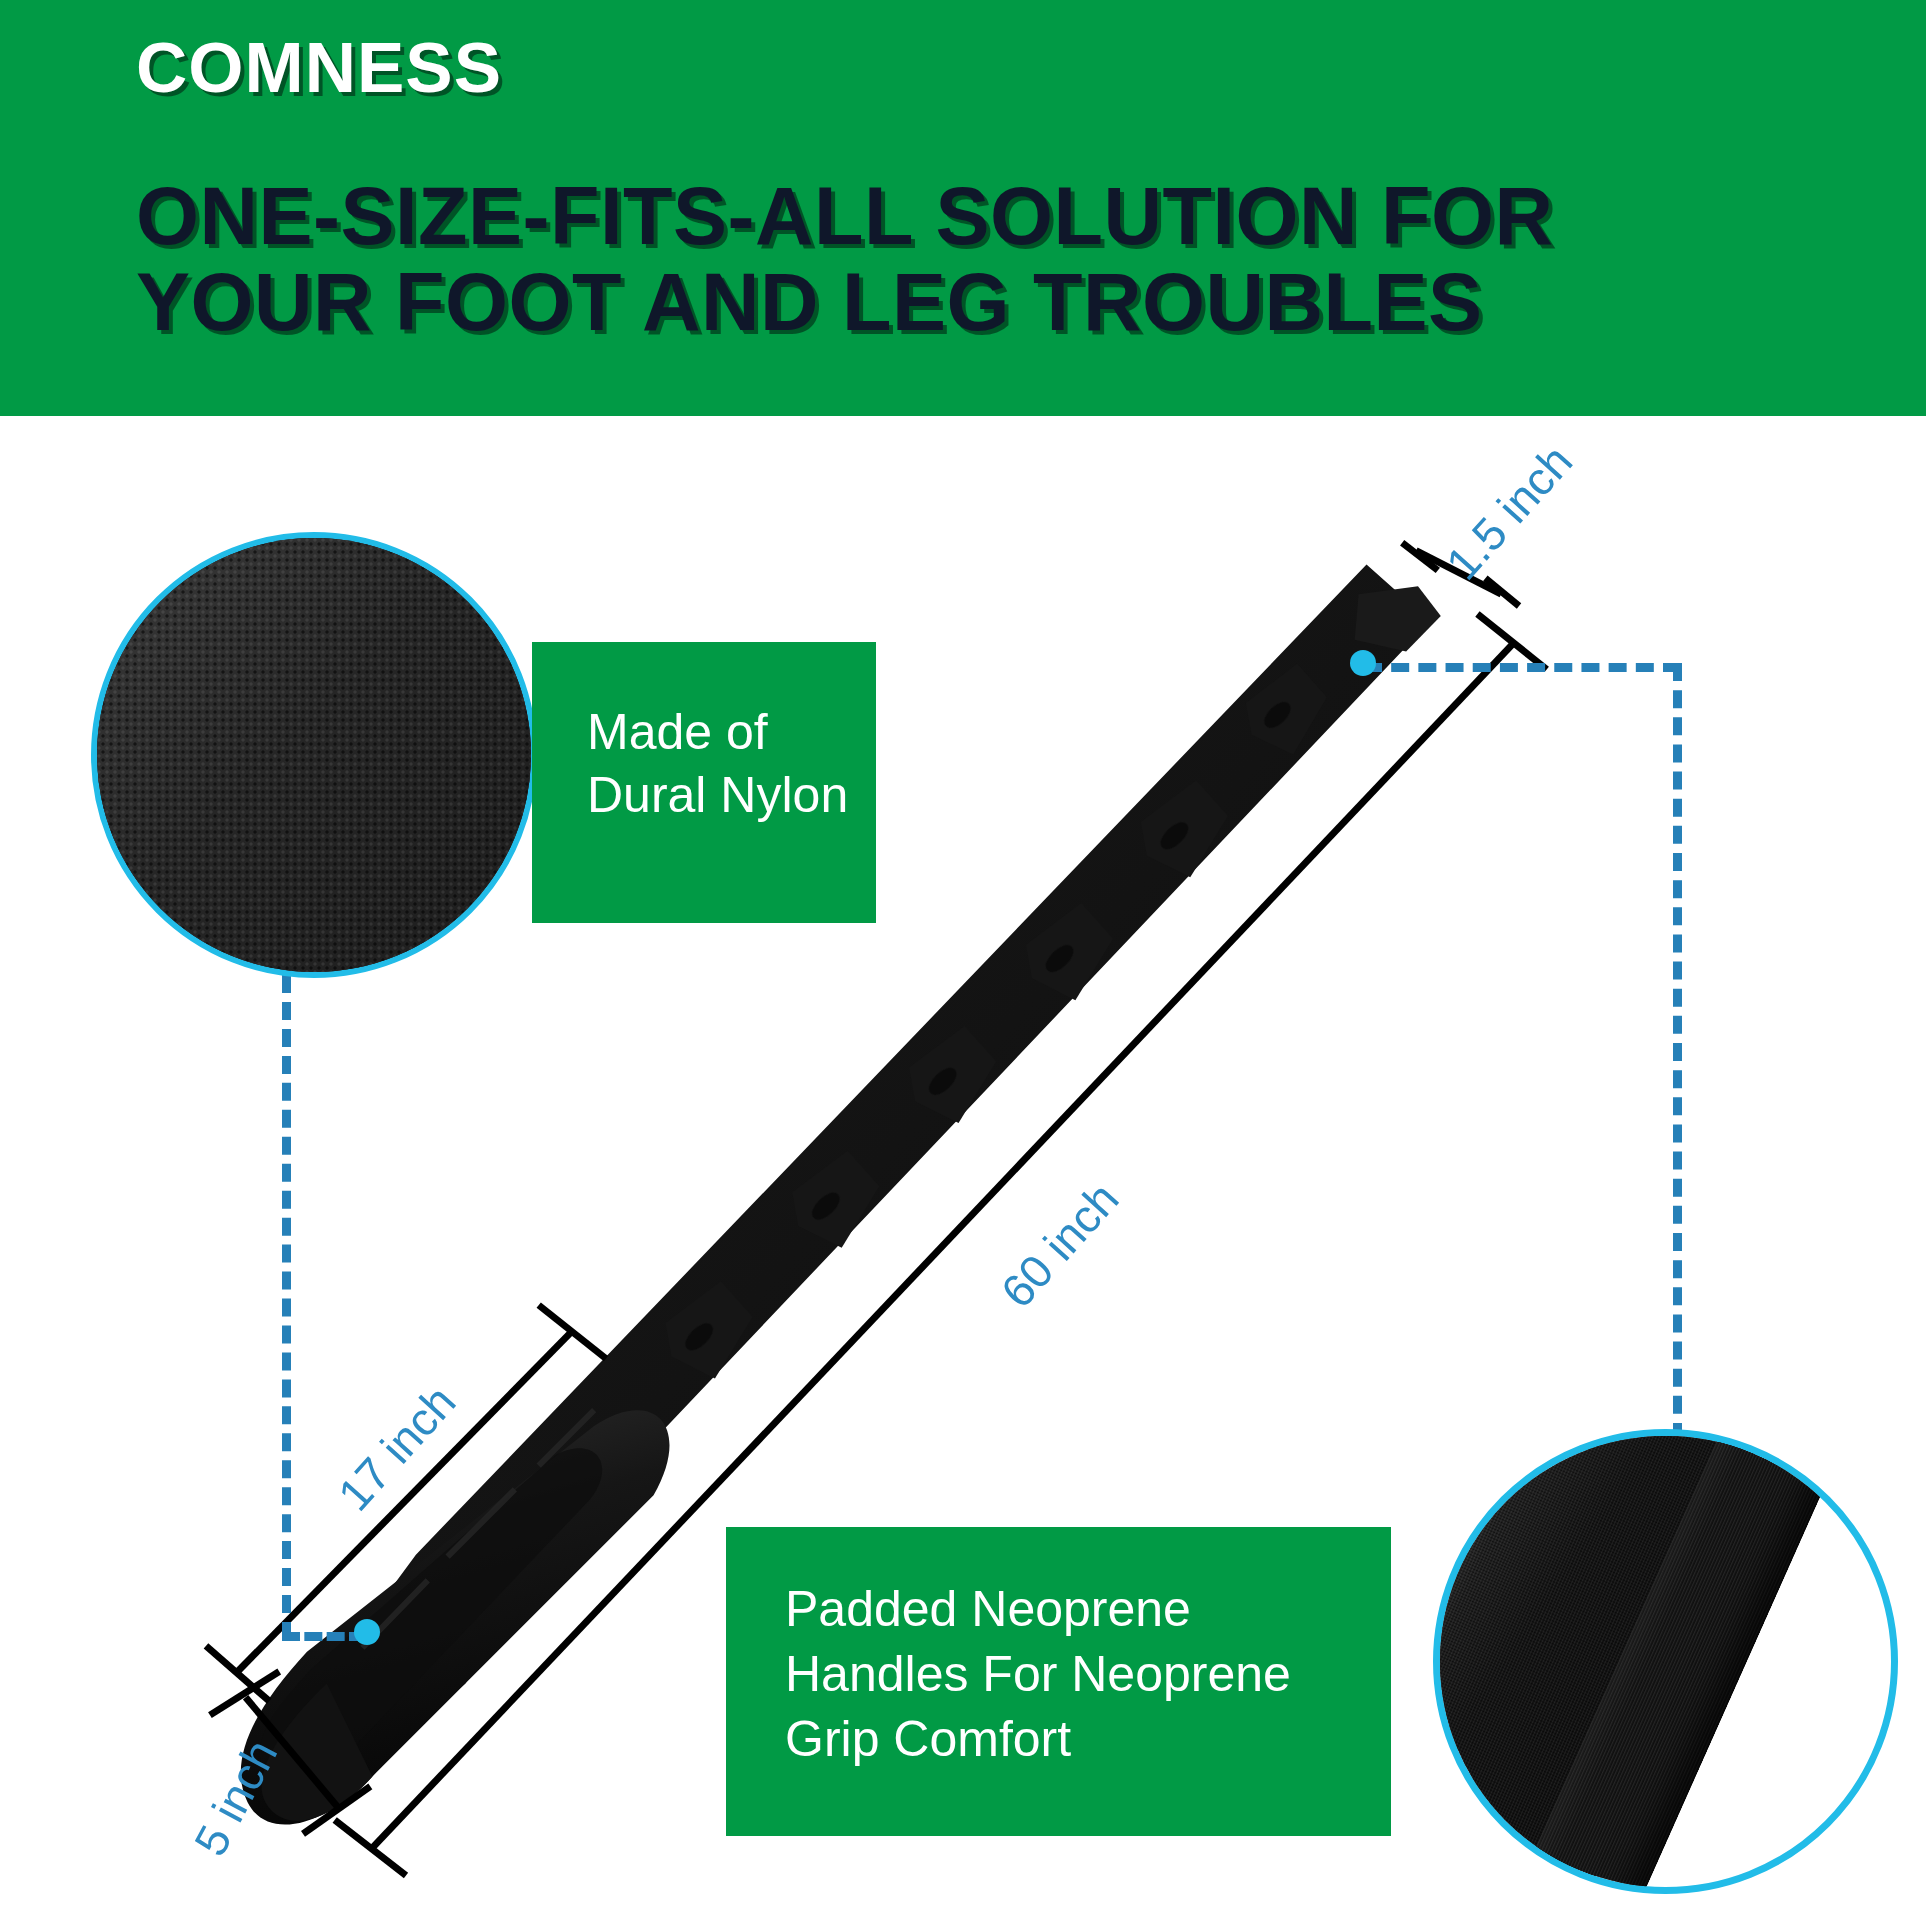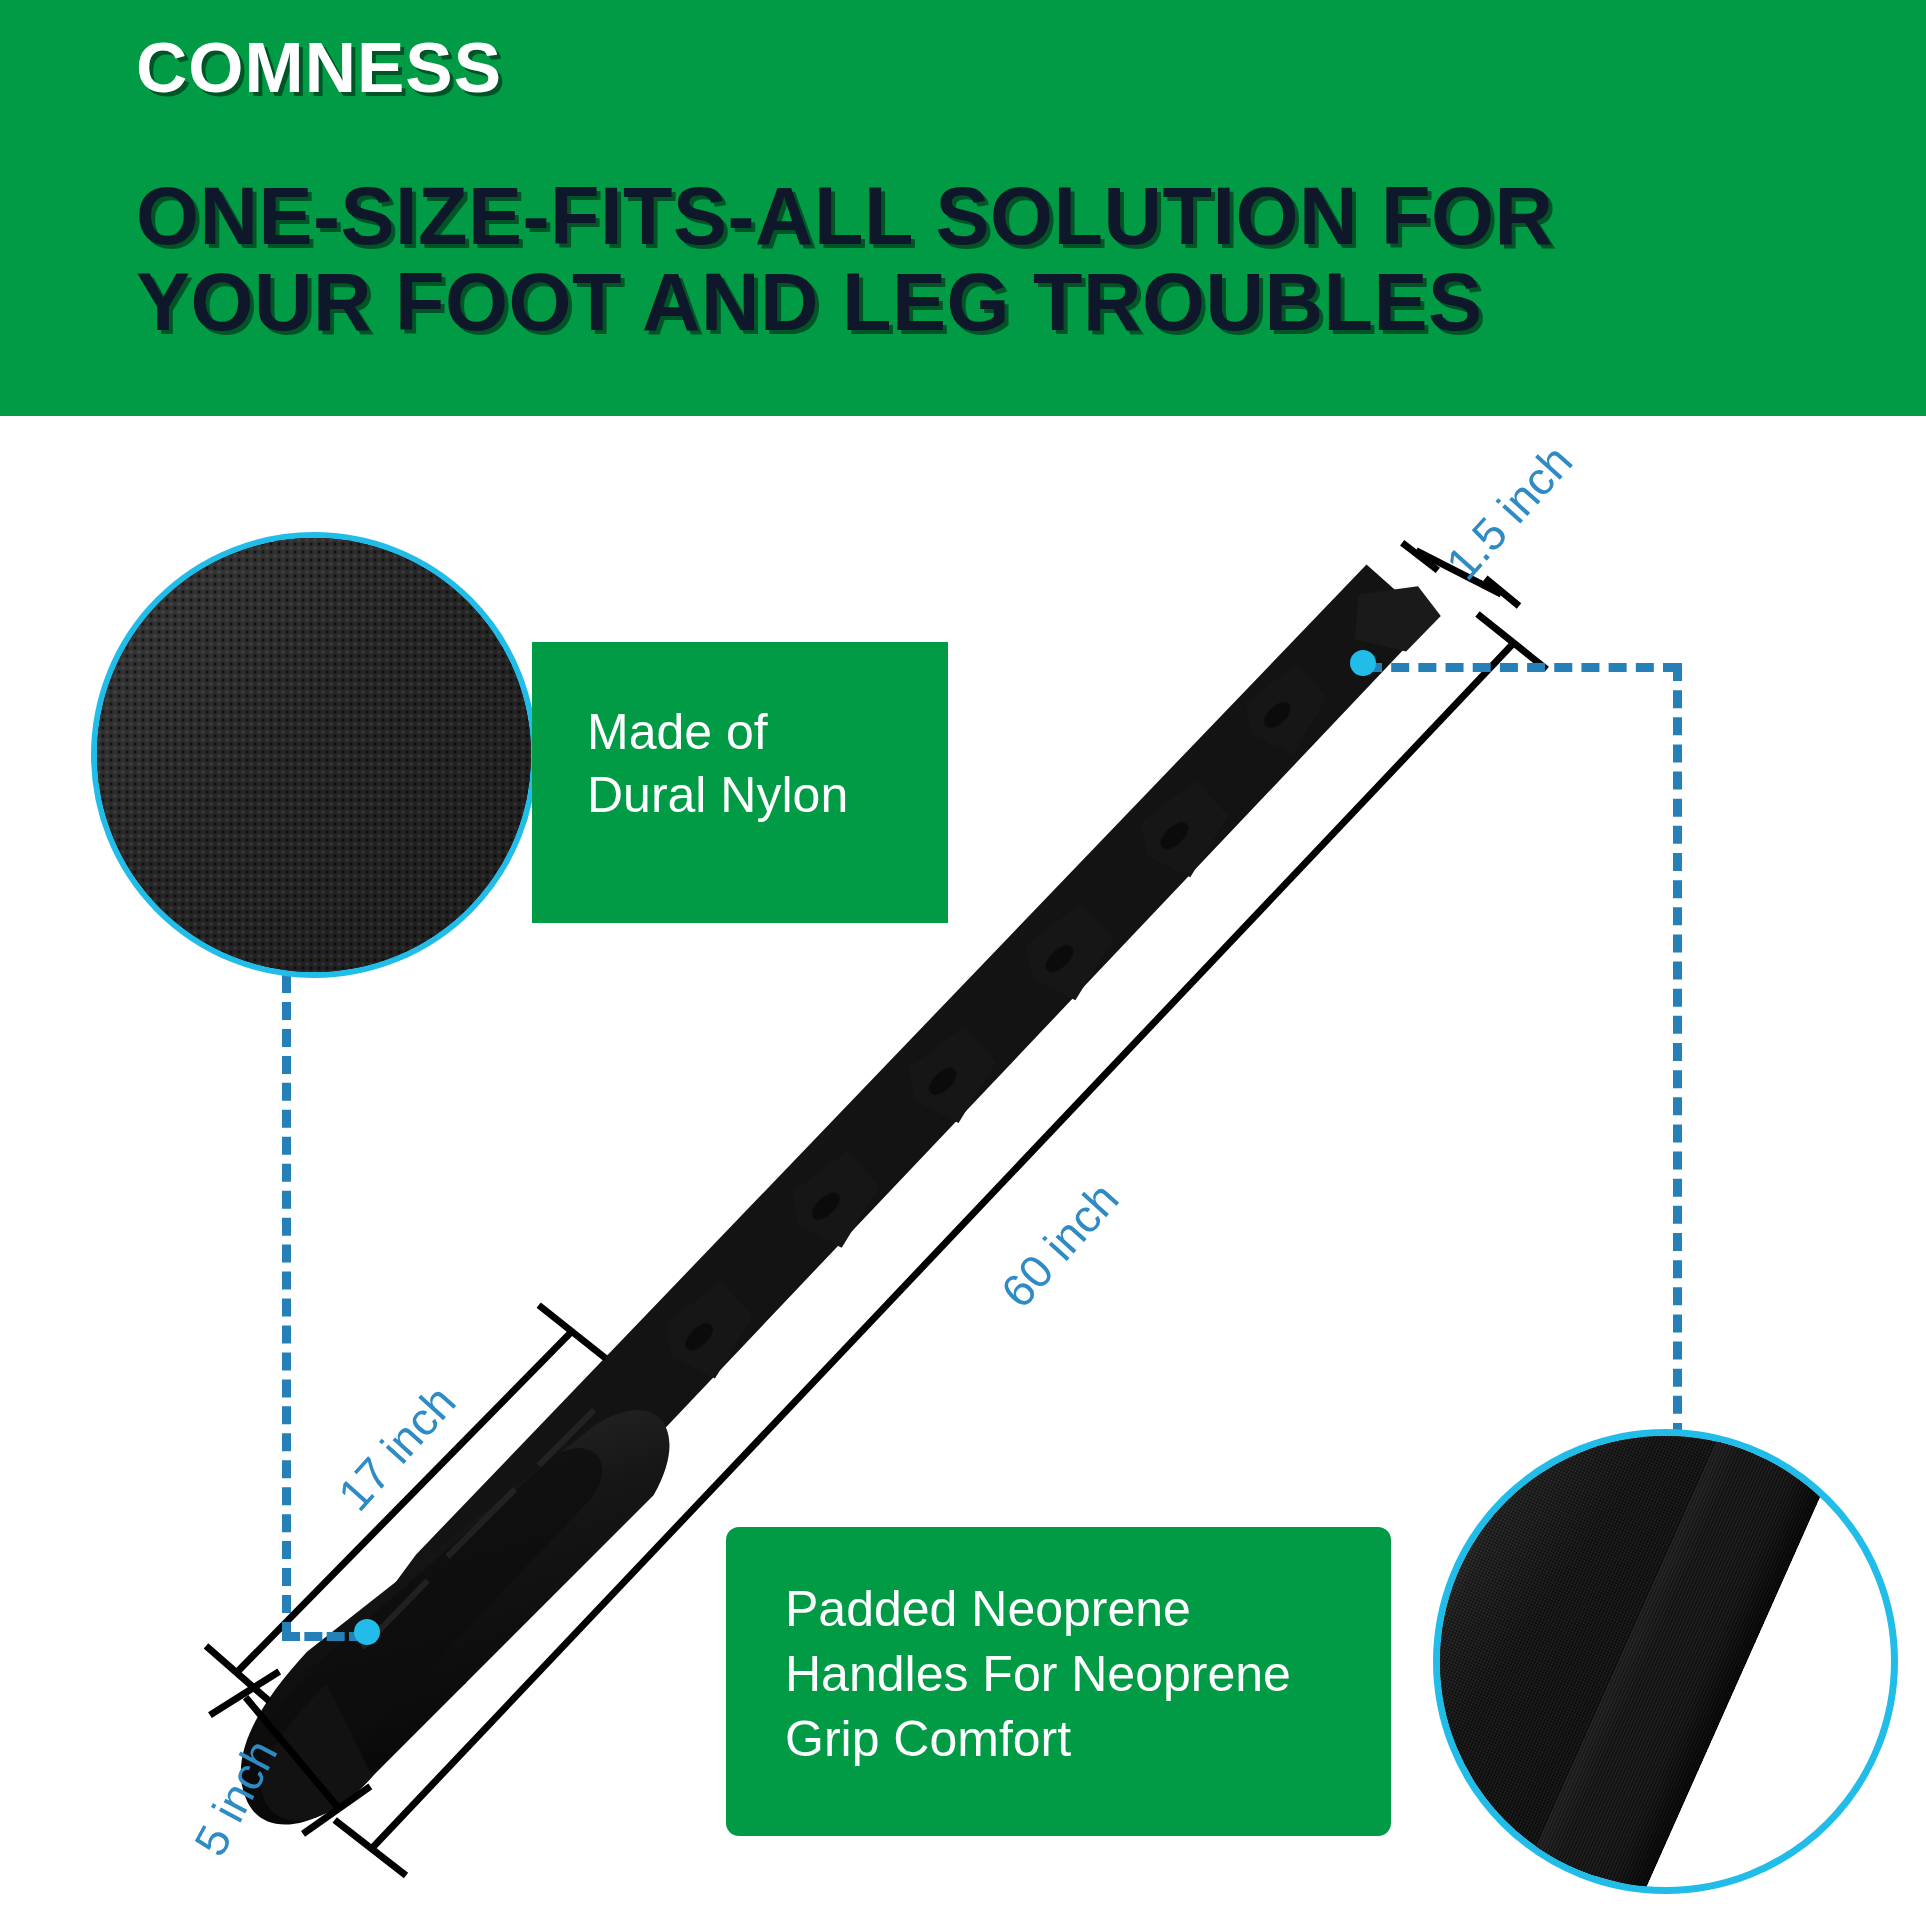--- a/index.html
+++ b/index.html
@@ -40,24 +40,24 @@
       repeating-linear-gradient(0deg, rgba(0,0,0,.5) 0 1px, transparent 1px 3px),
       linear-gradient(100deg,#2a2a2a 0%,#141414 40%,#0d0d0d 100%);
     background-size:3px 3px,3px 3px,100% 100%;
     box-shadow:inset -18px 0 28px rgba(0,0,0,.65), inset 14px 0 22px rgba(255,255,255,.05);}
   .webbing.second{left:40%;width:26%;transform:rotate(24deg);background-image:
       repeating-linear-gradient(90deg, rgba(255,255,255,.05) 0 1px, transparent 1px 3px),
       linear-gradient(100deg,#1e1e1e 0%,#0b0b0b 100%);}
 
   
   .callout{position:absolute;background:#019A45;color:#fff;box-sizing:border-box;}
-  #callout-nylon{left:532px;top:642px;width:416px;height:281px;padding:59px 0 0 55px;
+  #callout-nylon{left:532px;top:642px;width:344px;height:281px;padding:59px 0 0 55px;
                  font-size:50px;line-height:1.26;font-weight:normal;}
   #callout-handles{left:726px;top:1527px;width:665px;height:309px;padding:50px 0 0 59px;
-                   font-size:50px;line-height:1.3;border-radius:13px;}
+                   font-size:50px;line-height:1.3;}
   .callout .l{display:block;white-space:nowrap;}
 
   
   .lead{position:absolute;}
   #lead-left-v{left:282px;top:975px;width:0;height:665px;
      border-left:9px dashed #2680B8;}
   #lead-left-h{left:282px;top:1632px;width:85px;height:0;border-top:9px dashed #2680B8;}
   #lead-right-h{left:1364px;top:663px;width:317px;height:0;border-top:9px dashed #2680B8;}
   #lead-right-v{left:1673px;top:663px;width:0;height:778px;border-left:9px dashed #2680B8;}
 

